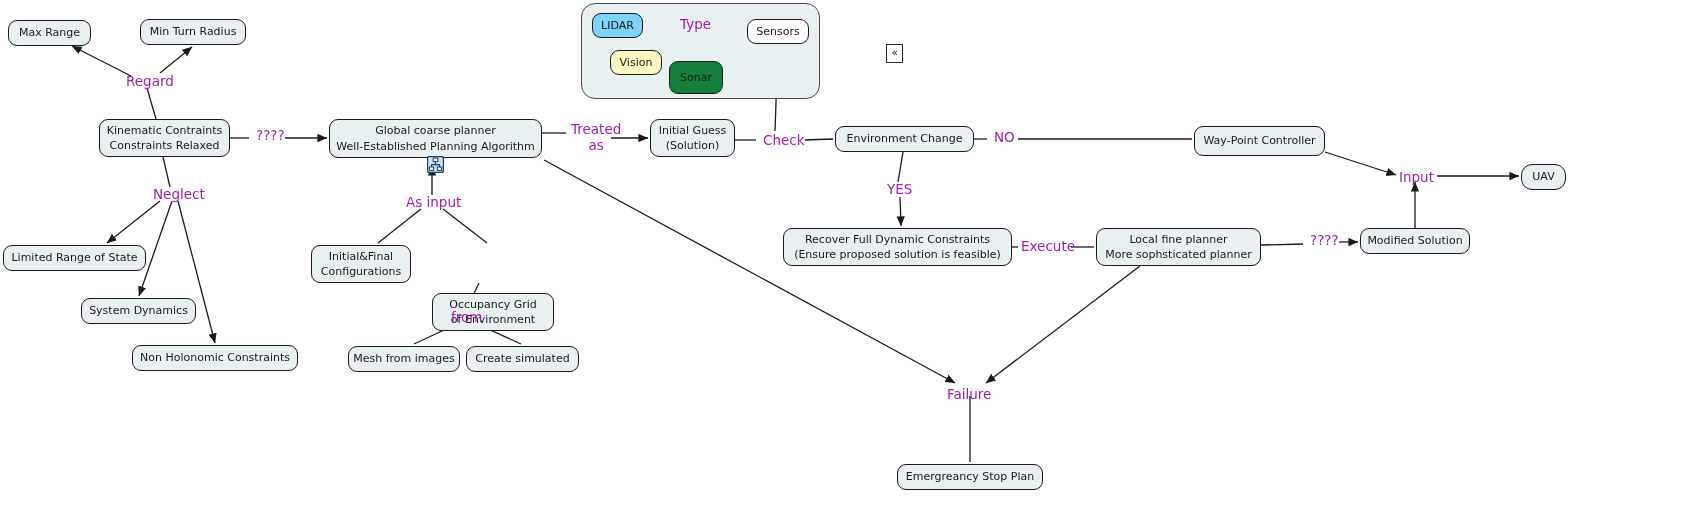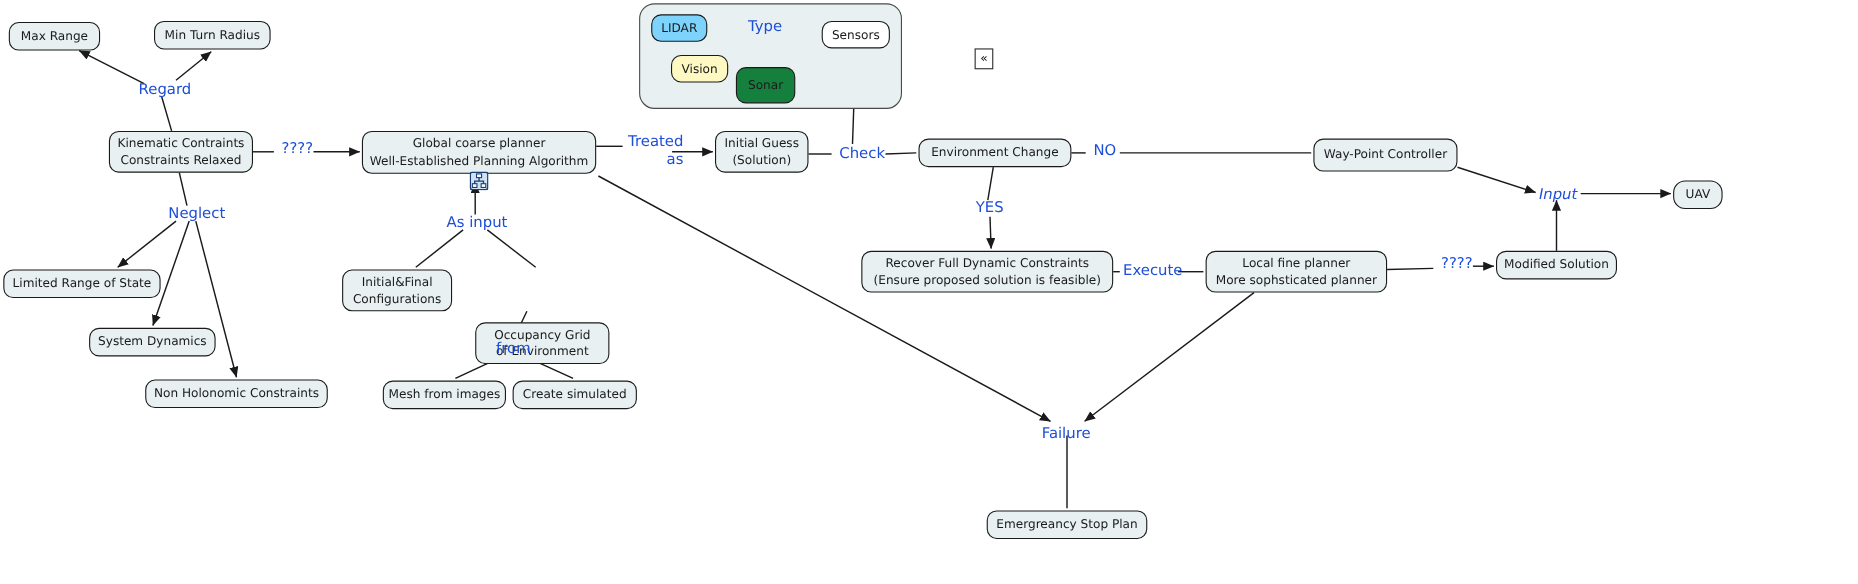--- a/index.html
+++ b/index.html
@@ -25,24 +25,24 @@
     align-items:center;
     justify-content:center;
     text-align:center;
     padding:3px 8px;
     white-space:pre;
     z-index:3;
   }
   .linklabel{
     position:absolute;
     background:transparent;
-    color:#1d4ed8;
+    color:#a21caf;
     font-size:13.5px;
     line-height:15.5px;
-    text-align:right;
+    text-align:center;
     white-space:pre;
     z-index:4;
   }
   .panel{
     position:absolute;
     box-sizing:border-box;
     background:#e8f0f2;
     border:1px solid #4a4a4a;
     border-radius:14px;
     z-index:1;
@@ -170,17 +170,17 @@
       <div class="linklabel" style="left: 256px; top: 128px;">????</div>
       <div class="linklabel" style="left: 406px; top: 195px;">As input</div>
       <div class="linklabel" style="left: 451px; top: 310px;">from</div>
       <div class="linklabel" style="left: 571px; top: 122px;">Treated
 as</div>
       <div class="linklabel" style="left: 763px; top: 133px;">Check</div>
       <div class="linklabel" style="left: 994px; top: 130px;">NO</div>
       <div class="linklabel" style="left: 887px; top: 182px;">YES</div>
       <div class="linklabel" style="left: 1021px; top: 239px;">Execute</div>
       <div class="linklabel" style="left: 1310px; top: 233px;">????</div>
-      <div class="linklabel" style="left: 1399px; top: 170px; font-style: italic;">Input</div>
+      <div class="linklabel" style="left: 1399px; top: 170px;">Input</div>
       <div class="linklabel" style="left: 947px; top: 387px;">Failure</div>
       <div class="linklabel" style="left: 680px; top: 17px;">Type</div>
     </div>
 </div>
 
 </body></html>

